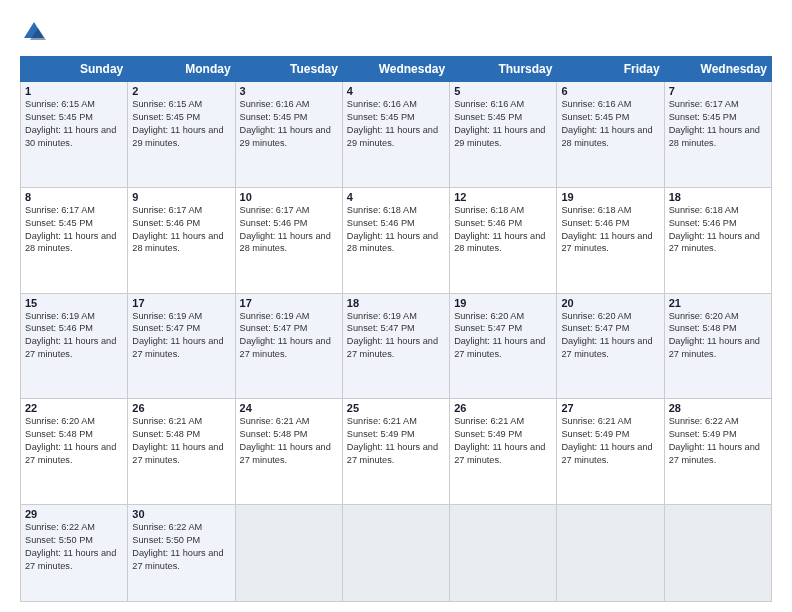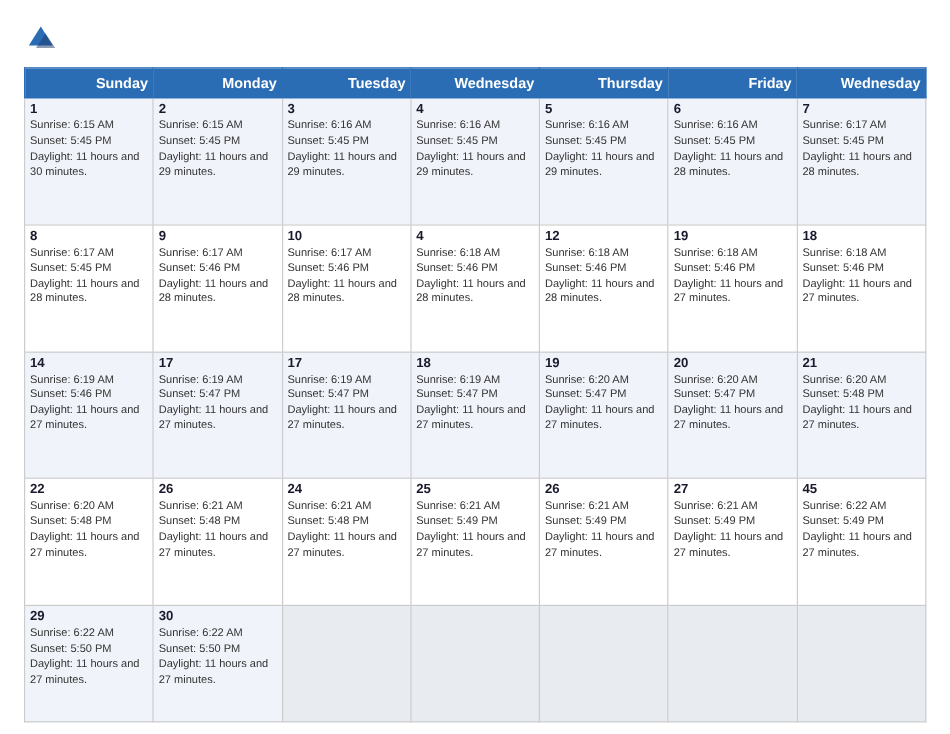--- a/index.html
+++ b/index.html
@@ -190,21 +190,21 @@
         <span class="day-num">19</span>
         <div class="day-info">Sunrise: 6:18 AM<br>Sunset: 5:46 PM<br>Daylight: 11 hours and 27 minutes.</div>
       </td>
           <td>
         <span class="day-num">18</span>
         <div class="day-info">Sunrise: 6:18 AM<br>Sunset: 5:46 PM<br>Daylight: 11 hours and 27 minutes.</div>
       </td>
         </tr>
         <tr>
           <td>
-        <span class="day-num">14</span>
+        <span class="day-num">15</span>
         <div class="day-info">Sunrise: 6:19 AM<br>Sunset: 5:46 PM<br>Daylight: 11 hours and 27 minutes.</div>
       </td>
           <td>
         <span class="day-num">17</span>
         <div class="day-info">Sunrise: 6:19 AM<br>Sunset: 5:47 PM<br>Daylight: 11 hours and 27 minutes.</div>
       </td>
           <td>
         <span class="day-num">17</span>
         <div class="day-info">Sunrise: 6:19 AM<br>Sunset: 5:47 PM<br>Daylight: 11 hours and 27 minutes.</div>
       </td>
@@ -244,21 +244,21 @@
       </td>
           <td>
         <span class="day-num">26</span>
         <div class="day-info">Sunrise: 6:21 AM<br>Sunset: 5:49 PM<br>Daylight: 11 hours and 27 minutes.</div>
       </td>
           <td>
         <span class="day-num">27</span>
         <div class="day-info">Sunrise: 6:21 AM<br>Sunset: 5:49 PM<br>Daylight: 11 hours and 27 minutes.</div>
       </td>
           <td>
-        <span class="day-num">45</span>
+        <span class="day-num">28</span>
         <div class="day-info">Sunrise: 6:22 AM<br>Sunset: 5:49 PM<br>Daylight: 11 hours and 27 minutes.</div>
       </td>
         </tr>
         <tr class="last-row">
           <td>
         <span class="day-num">29</span>
         <div class="day-info">Sunrise: 6:22 AM<br>Sunset: 5:50 PM<br>Daylight: 11 hours and 27 minutes.</div>
       </td>
           <td>
         <span class="day-num">30</span>

